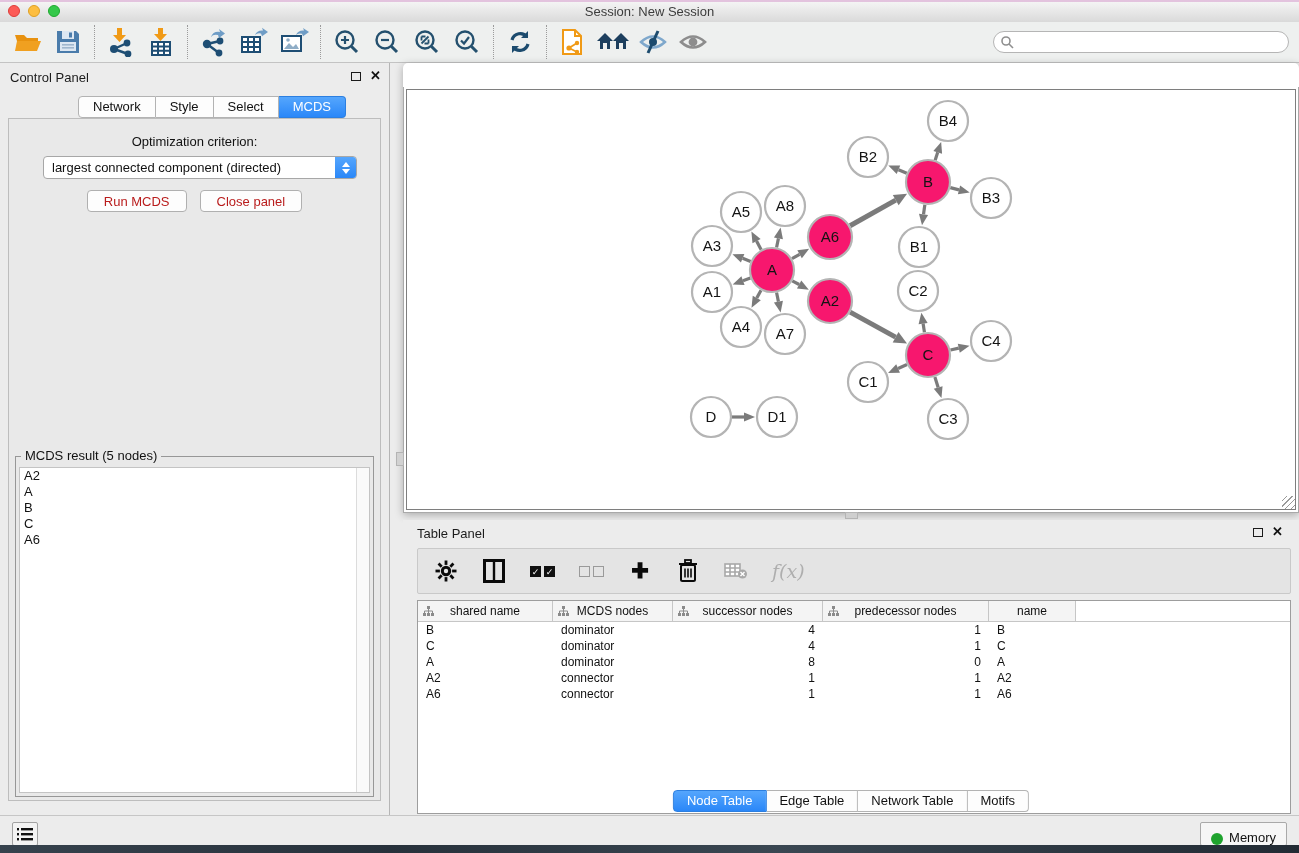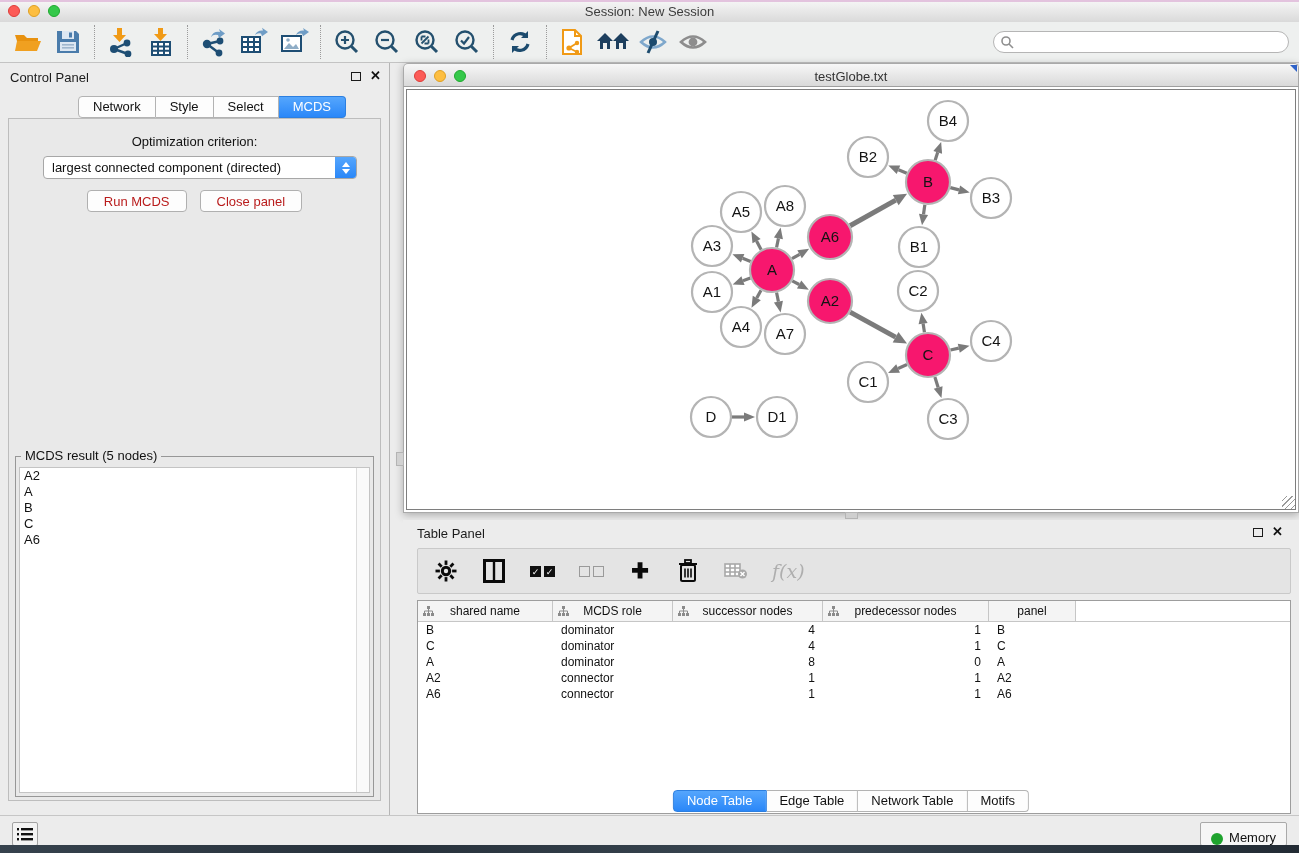--- a/index.html
+++ b/index.html
@@ -306,29 +306,20 @@
           <div class="result-item">A</div>
           <div class="result-item">B</div>
           <div class="result-item">C</div>
           <div class="result-item">A6</div>
         </div>
     </div>
   </div>
 </div>
 
 <div class="net-window">
-  <div class="net-titlebar">
-    <div class="lights">
-      <span class="light red"></span>
-      <span class="light yellow"></span>
-      <span class="light green"></span>
-    </div>
-    <div class="title">testGlobe.txt</div>
-    <div class="corner-mark"></div>
-  </div>
   <div class="net-canvas">
     <div class="net-inner">
       <svg id="graph-svg" width="888" height="419" viewBox="0 0 888 419">
           <line x1="343.405844734608" y1="187.91785693064372" x2="335.98291842425806" y2="190.63959657777204" stroke="#7b7b7b" stroke-width="3.2"></line>
           <polygon points="325.6552789495054,194.4263977185147 334.3993470381293,186.32076552469363 337.5664898103868,194.95842763085045" fill="#7b7b7b"></polygon>
           <line x1="343.645036109639" y1="171.4580144438556" x2="335.6397307992135" y2="168.25589231968542" stroke="#7b7b7b" stroke-width="3.2"></line>
           <polygon points="325.4264871994757,164.1705948797903 337.3481279104424,163.98489954161323 333.93133368798465,172.5268850977576" fill="#7b7b7b"></polygon>
           <line x1="354.01124522107034" y1="200.2051297548061" x2="349.76647424802945" y2="208.01003122136515" stroke="#7b7b7b" stroke-width="3.2"></line>
           <polygon points="344.51098283201964,217.67335414757676 345.7254482970682,205.81228026557923 353.8075001989907,210.20778217715107" fill="#7b7b7b"></polygon>
           <line x1="354.158322762694" y1="159.71557162052426" x2="349.5554499491782" y2="151.10374506620434" stroke="#7b7b7b" stroke-width="3.2"></line>
@@ -493,21 +484,21 @@
         <div class="th" style="width: 120px;">
           <svg class="hier" width="11" height="11" viewBox="0 0 11 11">
             <g fill="#8a8a8a">
               <rect x="4" y="0" width="3" height="3"></rect>
               <rect x="0" y="7" width="3" height="3"></rect>
               <rect x="4" y="7" width="3" height="3"></rect>
               <rect x="8" y="7" width="3" height="3"></rect>
             </g>
             <path d="M5.5 3 v2 M1.5 7 v-2 h8 v2 M5.5 5 v2" stroke="#8a8a8a" stroke-width="1" fill="none"></path>
           </svg>
-          <span>MCDS role</span>
+          <span>MCDS nodes</span>
         </div>
         <div class="th" style="width: 150px;">
           <svg class="hier" width="11" height="11" viewBox="0 0 11 11">
             <g fill="#8a8a8a">
               <rect x="4" y="0" width="3" height="3"></rect>
               <rect x="0" y="7" width="3" height="3"></rect>
               <rect x="4" y="7" width="3" height="3"></rect>
               <rect x="8" y="7" width="3" height="3"></rect>
             </g>
             <path d="M5.5 3 v2 M1.5 7 v-2 h8 v2 M5.5 5 v2" stroke="#8a8a8a" stroke-width="1" fill="none"></path>
@@ -520,21 +511,21 @@
               <rect x="4" y="0" width="3" height="3"></rect>
               <rect x="0" y="7" width="3" height="3"></rect>
               <rect x="4" y="7" width="3" height="3"></rect>
               <rect x="8" y="7" width="3" height="3"></rect>
             </g>
             <path d="M5.5 3 v2 M1.5 7 v-2 h8 v2 M5.5 5 v2" stroke="#8a8a8a" stroke-width="1" fill="none"></path>
           </svg>
           <span>predecessor nodes</span>
         </div>
         <div class="th" style="width: 87px;">
-          <span>panel</span>
+          <span>name</span>
         </div>
       </div>
     <div id="tbody">
         <div class="trow">
           <div class="td l" style="width: 135px;">B</div>
           <div class="td l" style="width: 120px;">dominator</div>
           <div class="td r" style="width: 150px;">4</div>
           <div class="td r" style="width: 166px;">1</div>
           <div class="td l" style="width: 87px;">B</div>
         </div>

